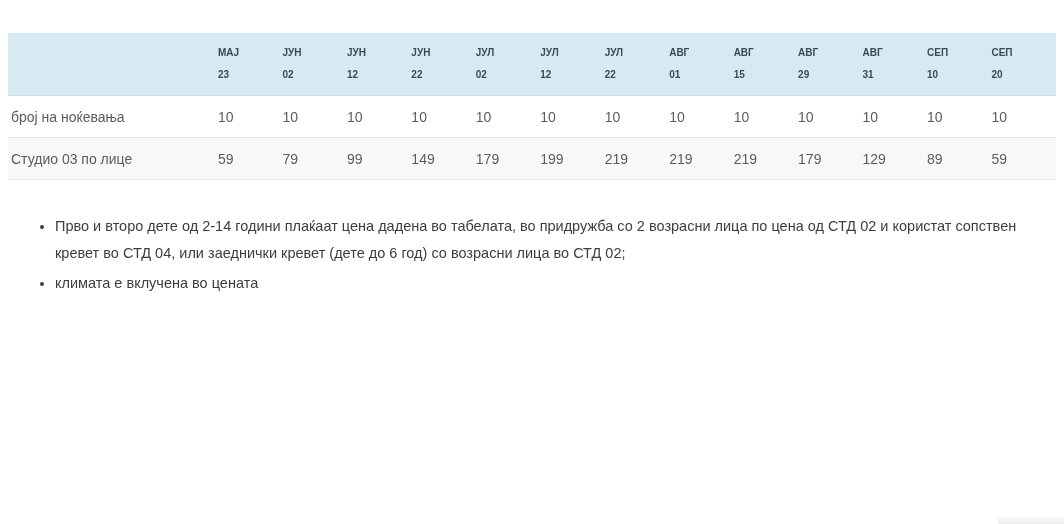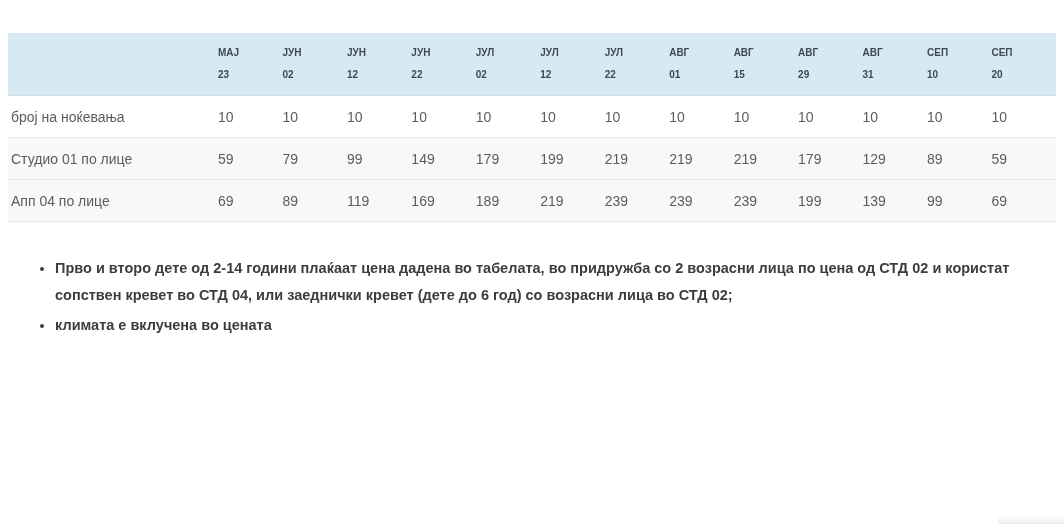--- a/index.html
+++ b/index.html
@@ -30,21 +30,21 @@
     font-size:14px;color:var(--body-text);padding:13px 0 12px 0;
     border-bottom:1px solid var(--row-border);vertical-align:top;line-height:16px;
   }
   tbody tr.stripe{background:var(--stripe-bg);}
   td.label-cell{padding-left:3px;}
   .sublabel{margin-top:13px;}
   .notes{
     margin:33px 0 0 0;padding:0 16px 0 47px;list-style:disc;
   }
   .notes li{
-    font-size:14.5px;font-weight:700;color:#3d3d3d;line-height:27px;margin-bottom:3px;
+    font-size:14.5px;font-weight:400;color:#3d3d3d;line-height:27px;margin-bottom:3px;
   }
   .scroll-top{
     position:absolute;right:0;bottom:0;width:66px;height:9px;
     background:linear-gradient(180deg,rgba(238,238,238,0),#ececec);
     border-radius:4px 4px 0 0;
   }
 </style>
 </head>
 <body>
 
@@ -122,54 +122,36 @@
           <td>10</td>
           <td>10</td>
           <td>10</td>
           <td>10</td>
           <td>10</td>
           <td>10</td>
           <td>10</td>
         </tr>
         <tr class="stripe">
           <td class="label-cell">
-            <div>Студио 01 по лице</div>
+            <div>Студио 03 по лице</div>
           </td>
           <td>59</td>
           <td>79</td>
           <td>99</td>
           <td>149</td>
           <td>179</td>
           <td>199</td>
           <td>219</td>
           <td>219</td>
           <td>219</td>
           <td>179</td>
           <td>129</td>
           <td>89</td>
           <td>59</td>
         </tr>
-        <tr class="stripe">
-          <td class="label-cell">
-            <div>Апп 04 по лице</div>
-          </td>
-          <td>69</td>
-          <td>89</td>
-          <td>119</td>
-          <td>169</td>
-          <td>189</td>
-          <td>219</td>
-          <td>239</td>
-          <td>239</td>
-          <td>239</td>
-          <td>199</td>
-          <td>139</td>
-          <td>99</td>
-          <td>69</td>
-        </tr>
       </tbody>
   </table>
 
   <ul class="notes">
     <li>Прво и второ дете од 2-14 години плаќаат цена дадена во табелата, во придружба со 2 возрасни лица по цена од СТД 02 и користат сопствен кревет во СТД 04, или заеднички кревет (дете до 6 год) со возрасни лица во СТД 02;</li>
     <li>климата е вклучена во цената</li>
   </ul>
 </div>
 
 <div class="scroll-top"></div>

